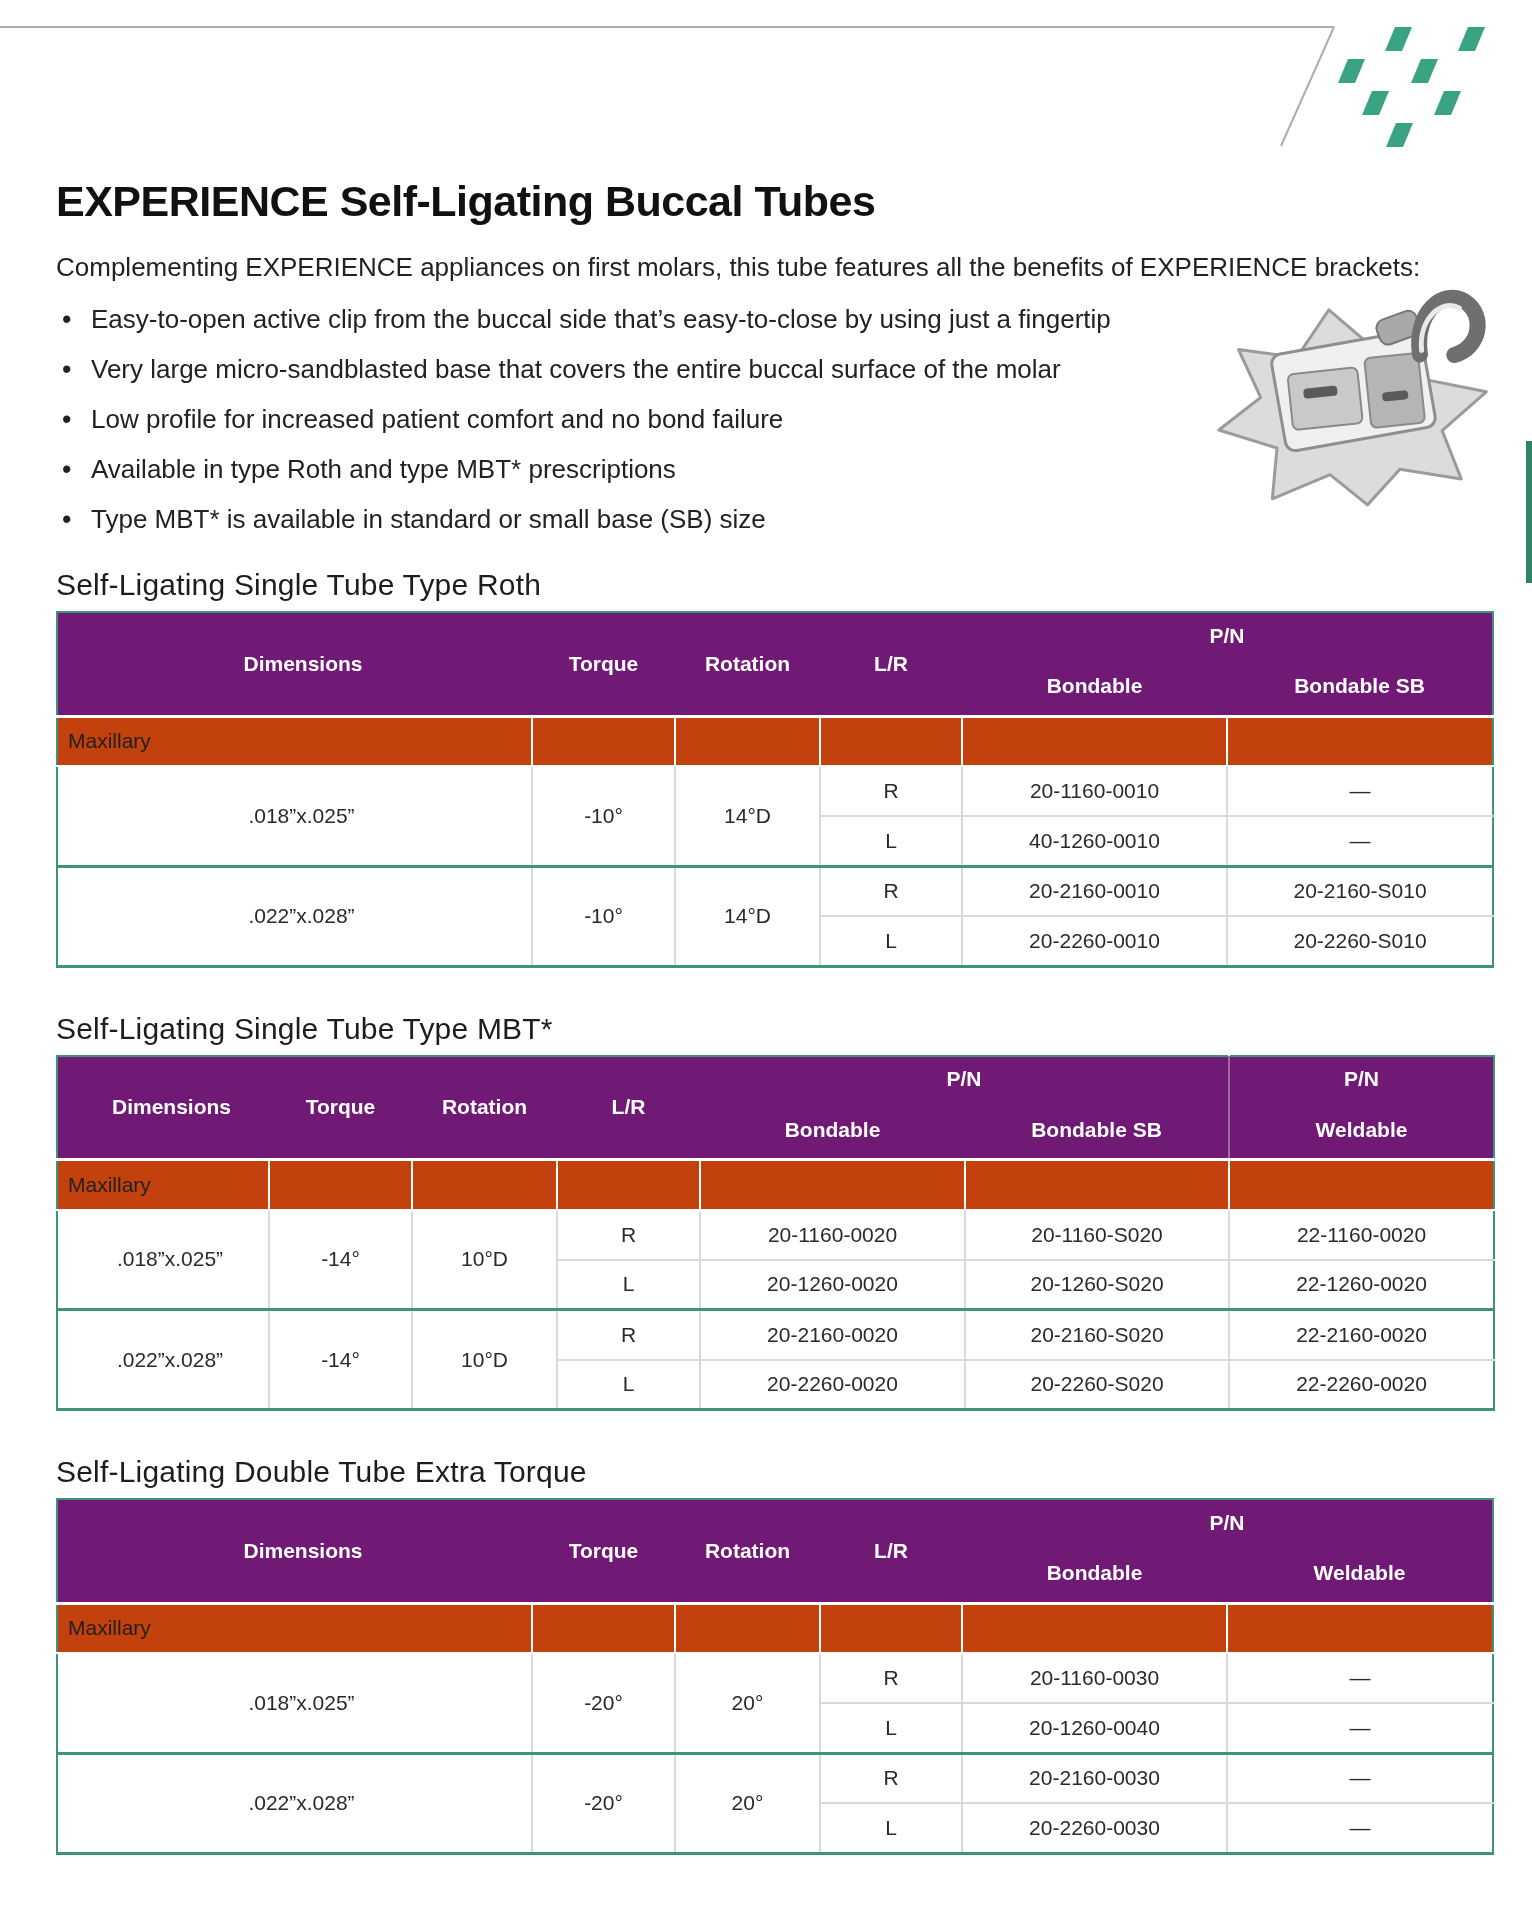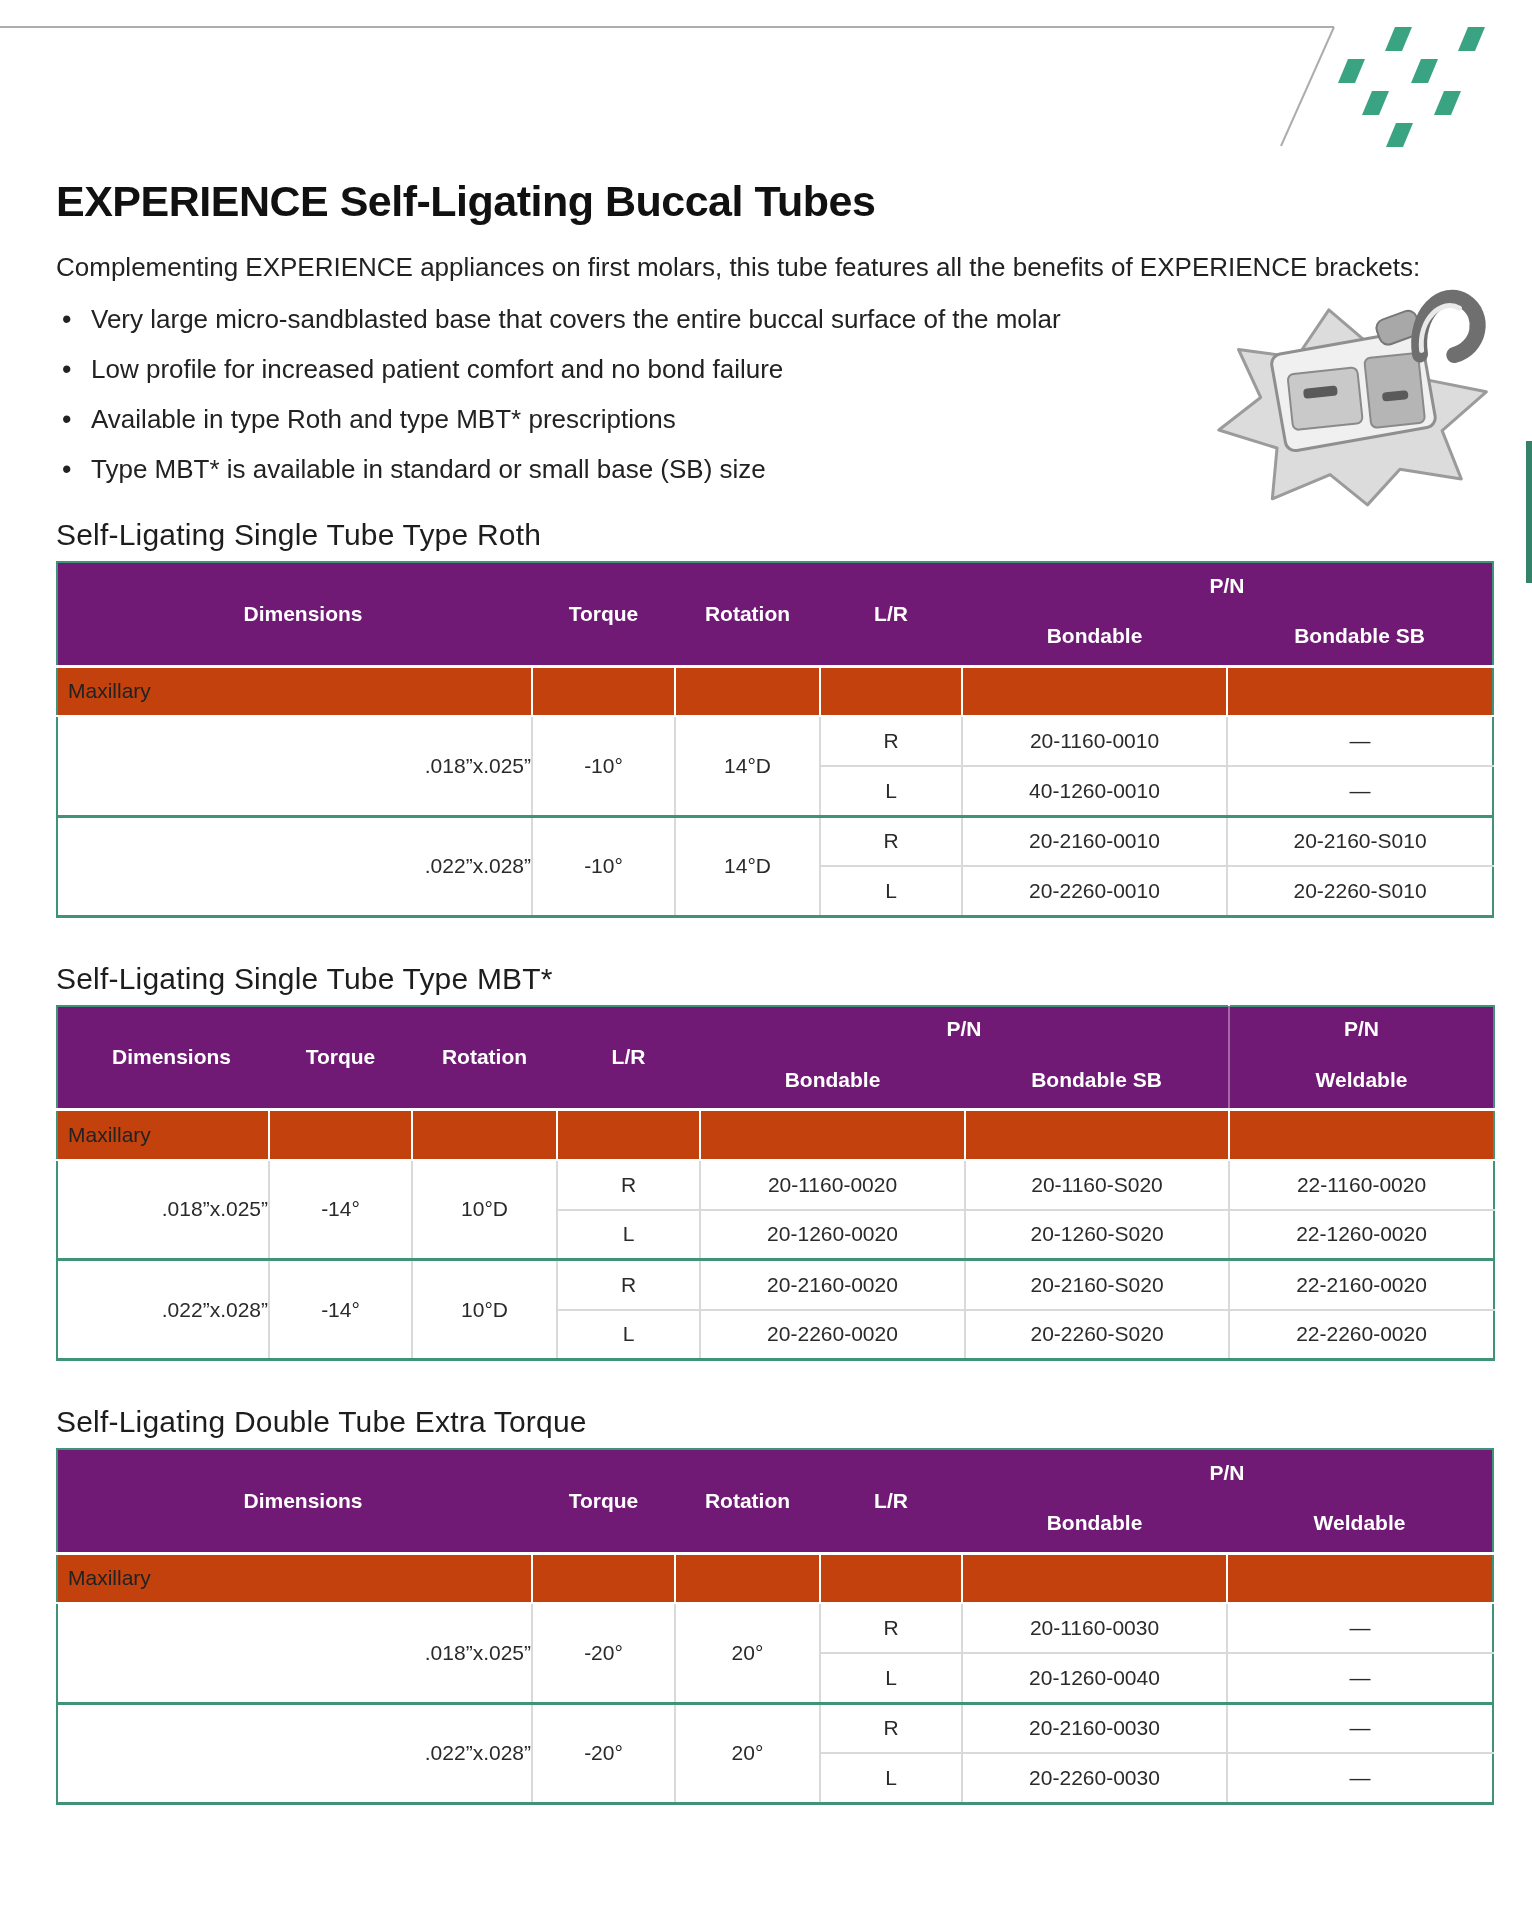--- a/index.html
+++ b/index.html
@@ -44,21 +44,21 @@
   .pn-table tr.h1 th { height: 46px; }
   .pn-table tr.h2 th { height: 58px; }
   .pn-table th.dim-h { text-align: center; padding-left: 16px; }
   .pn-table th.pn-group { vertical-align: middle; }
   .pn-table th.group-sep { border-left: 2px solid rgba(255,255,255,0.35); }
   .pn-table tbody td { height: 50px; padding: 0; color: #2a2a2a; border-left: 2px solid #d9d9d9; background: #fff; }
   .pn-table tbody td.no-lb { border-left: none; }
   .pn-table tr.section-row td { background: #c2410c; border-top: 3px solid #ffffff; border-bottom: 2px solid #ffffff; border-left: 2px solid #ffffff; }
   .pn-table tr.section-row td.no-lb { border-left: none; }
   .pn-table tr.section-row td:first-child { text-align: left; padding-left: 10px; color: #222; }
-  .pn-table td.dim { text-align: right; padding-left: 14px; }
+  .pn-table td.dim { text-align: center; padding-left: 14px; }
   .pn-table td.ctr { text-align: center; }
   .pn-table tr.sub td { border-top: 2px solid #d9d9d9; }
   .pn-table tr.group-start td { border-top: 3px solid #3E9379; }
 </style>
 </head>
 <body>
 
 <div class="top-rule"></div>
 <svg class="top-decor" viewBox="0 0 272 160" aria-hidden="true">
   <line x1="74" y1="27" x2="21" y2="146" stroke="#adadad" stroke-width="2"></line>
@@ -86,20 +86,21 @@
     <path d="M240 82 C240 50 266 32 282 44" fill="none" stroke="#e9e9e9" stroke-width="5" stroke-linecap="round"></path>
     <rect x="118" y="108" width="34" height="10" rx="4" fill="#5a5a5a"></rect>
     <rect x="196" y="120" width="26" height="9" rx="4" fill="#5a5a5a"></rect>
   </g>
 </svg>
 
 <div class="content">
   <h1 class="page-title">EXPERIENCE Self-Ligating Buccal Tubes</h1>
   <p class="intro">Complementing EXPERIENCE appliances on first molars, this tube features all the benefits of EXPERIENCE brackets:</p>
   <ul class="bullets">
+    <li><span>Easy-to-open active clip from the buccal side that’s easy-to-close by using just a fingertip</span></li>
     <li><span>Very large micro-sandblasted base that covers the entire buccal surface of the molar</span></li>
     <li><span>Low profile for increased patient comfort and no bond failure</span></li>
     <li><span>Available in type Roth and type MBT* prescriptions</span></li>
     <li><span>Type MBT* is available in standard or small base (SB) size</span></li>
   </ul>
 
   <section class="tbl-wrap" id="sec0">
       <h2 class="tbl-heading">Self-Ligating Single Tube Type Roth</h2>
       <table class="pn-table">
         <colgroup>

